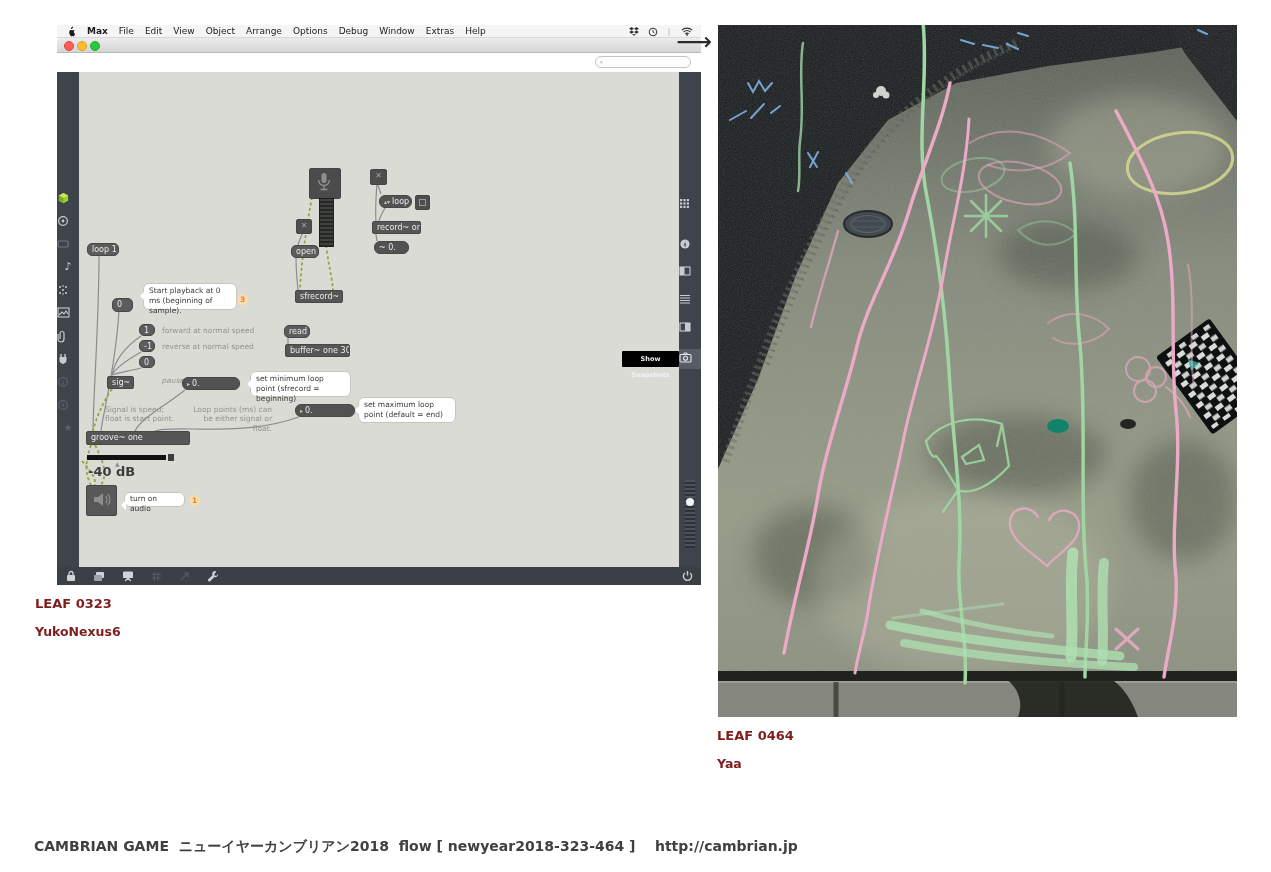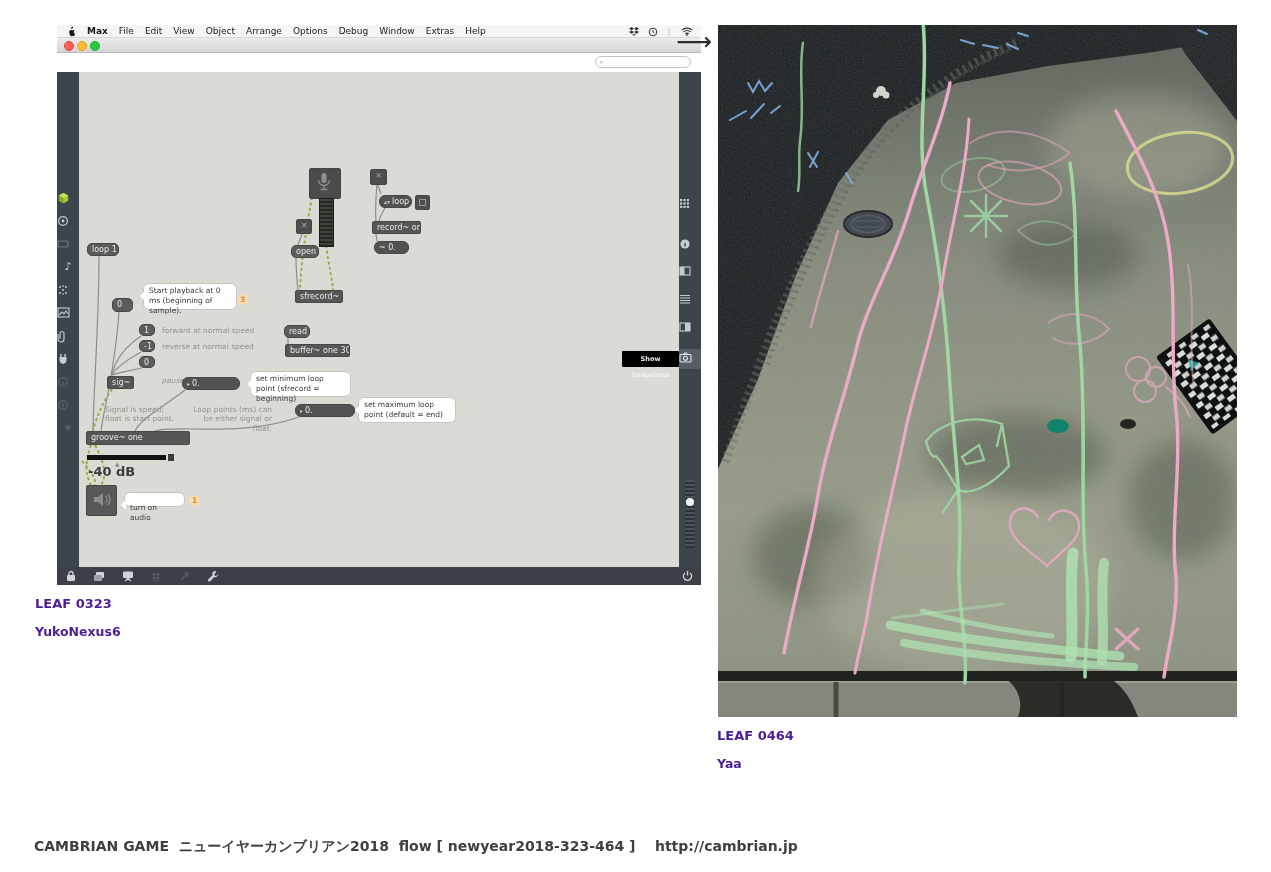--- a/index.html
+++ b/index.html
@@ -44,21 +44,21 @@
     border-right-color:#fff;border-left-width:2px;}
   .badge{position:absolute;width:11px;height:11px;border-radius:50%;background:#f9dcb0;color:#df8a2e;
     font-size:7.5px;font-weight:bold;text-align:center;line-height:11px;}
   .sqbtn{position:absolute;background:#4e4e4e;border:1px solid #454545;border-radius:2px;}
   .xmark{color:#a2a2a2;font-size:8px;line-height:12px;text-align:center;width:100%;display:block;}
   .meter{position:absolute;background:repeating-linear-gradient(#3b443b 0 2px,#262626 2px 4px);
     border:1px solid #1f1f1f;}
   .tooltip{position:absolute;background:#000000;color:#f0f2f4;font-size:6.5px;font-weight:bold;
     line-height:16px;text-align:center;border-radius:1px;}
   
-  .leaf{font-size:13px;font-weight:bold;color:#4c1d95;}
+  .leaf{font-size:13px;font-weight:bold;color:#7f1d1d;}
   .footerline{font-size:14px;font-weight:bold;color:#404040;white-space:pre;}
   .arrow{font-size:25px;color:#2c2c2c;}
   svg{display:block;}
 </style>
 </head>
 <body>
 
 <div class="abs" id="shot">
 
   <div class="abs menubar">
@@ -265,21 +265,21 @@
       <div class="abs" style="left:89px;top:382px;width:6px;height:7px;background:#3c3c3c;"></div>
       <div class="abs" style="left:36px;top:388px;color:#8a8a86;font-size:6px;">▲</div>
       <div class="cmt" style="left:9px;top:392px;color:#3c3c3c;font-weight:bold;font-size:13px;">-40 dB</div>
 
       <div class="sqbtn" style="left:7px;top:413px;width:29px;height:29px;background:#585858;">
         <svg width="27" height="27" viewBox="0 0 27 27">
             <path d="M7 11h4l5-4v13l-5-4H7z" fill="#8d8d8d"></path>
             <path d="M18.5 10a5 5 0 0 1 0 7M20.8 8a8 8 0 0 1 0 11" stroke="#8d8d8d" stroke-width="1.3" fill="none"></path>
           </svg>
       </div>
-      <div class="bub" style="left:45px;top:420px;width:61px;height:15px;padding-top:10px;">turn on audio</div>
+      <div class="bub" style="left:45px;top:420px;width:61px;height:15px;padding-top:1px;">turn on audio</div>
       <div class="badge" style="left:110px;top:423px;">1</div>
 
       <div class="tooltip" style="left:543px;top:279px;width:57px;height:16px;">Show Snapshots</div>
     </div>
 
     <div class="sidebar">
       <span class="sb-ic" style="top:126px;">
           <svg width="12" height="12" viewBox="0 0 12 12">
             <g fill="#c7ccd2">
               <rect x="1" y="1" width="2.2" height="2.2"></rect>

